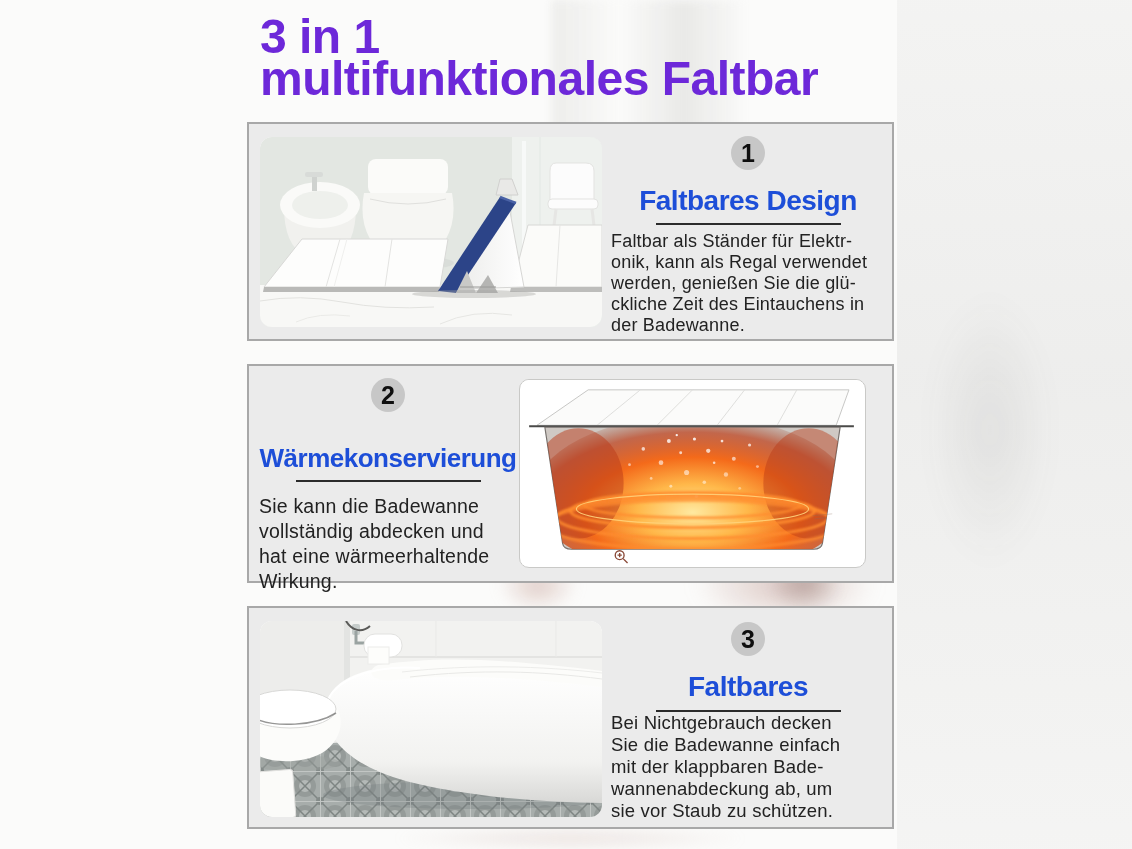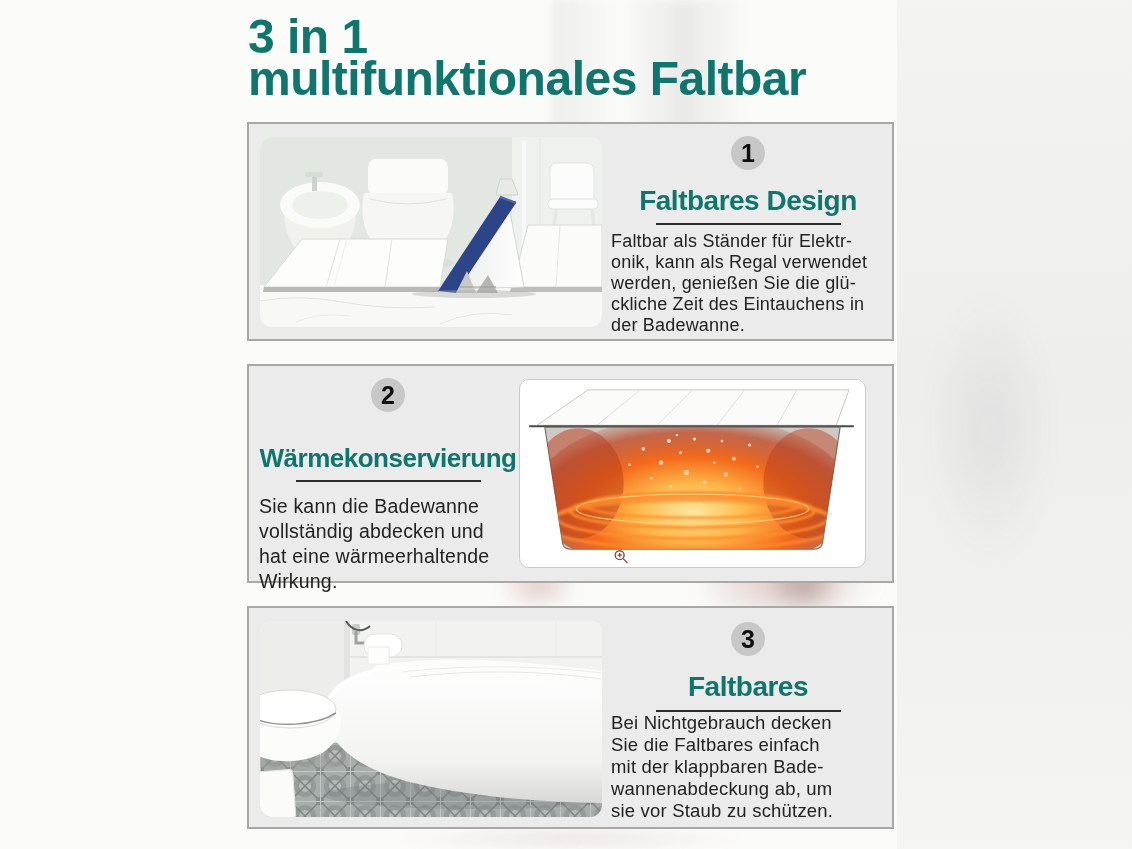--- a/index.html
+++ b/index.html
@@ -18,22 +18,22 @@
     background:radial-gradient(ellipse at center,rgba(203,168,158,.55),rgba(203,168,158,0) 70%);}
   .bg-hand-b{left:695px;top:545px;width:180px;height:80px;filter:blur(9px);
     background:radial-gradient(ellipse at center,rgba(188,148,140,.5),rgba(188,148,140,0) 72%);}
   .bg-hand-c{left:768px;top:552px;width:75px;height:62px;filter:blur(6px);
     background:radial-gradient(ellipse at center,rgba(128,94,87,.38),rgba(128,94,87,0) 70%);}
   .bg-bottom{left:400px;top:828px;width:340px;height:21px;filter:blur(6px);
     background:radial-gradient(ellipse at center,rgba(210,188,182,.4),rgba(210,188,182,0) 75%);}
   .bg-mid{left:925px;top:290px;width:130px;height:280px;filter:blur(10px);
     background:radial-gradient(ellipse at center,rgba(60,60,58,.07),rgba(60,60,58,0) 70%);}
 
-  .header{position:absolute;left:248px;top:16px;line-height:42px;
-    font-size:48px;font-weight:bold;letter-spacing:-0.5px;color:#0f766e;}
+  .header{position:absolute;left:260px;top:16px;line-height:42px;
+    font-size:48px;font-weight:bold;letter-spacing:-0.5px;color:#6d28d9;}
   .header div{white-space:nowrap;}
 
   .card{position:absolute;left:247px;width:647px;background:#ebebeb;
     border:2px solid #a8a8a8;}
   .card-1{top:122px;height:219px;}
   .card-2{top:364px;height:219px;}
   .card-3{top:606px;height:223px;}
 
   .photo{position:absolute;overflow:hidden;border-radius:12px;background:#fff;}
   .photo svg{display:block;}
@@ -43,21 +43,21 @@
     background:#ffffff;border:1.5px solid #c9c9c7;border-radius:10px;overflow:hidden;}
 
   .content{position:absolute;text-align:center;}
   .card-1 .content{left:360px;top:12px;width:278px;}
   .card-2 .content{left:4px;top:12px;width:270px;}
   .card-3 .content{left:360px;top:14px;width:278px;}
 
   .num-badge{width:34px;height:34px;border-radius:50%;background:#c7c7c7;
     margin:0 auto;display:flex;align-items:center;justify-content:center;
     font-size:25px;font-weight:bold;color:#0e0e0e;}
-  .card-title{margin-top:15px;font-size:28px;font-weight:bold;color:#0f766e;
+  .card-title{margin-top:15px;font-size:28px;font-weight:bold;color:#1d4ed8;
     letter-spacing:-0.5px;white-space:nowrap;}
   .card-2 .card-title{font-size:26px;margin-top:31px;}
   .divider{width:185px;border-top:2px solid #2b2b2b;margin:6px auto 6px;}
   .card-3 .divider{margin:7px auto 0;}
   .card-body{text-align:left;white-space:pre-line;color:#222;}
   .card-1 .card-body{font-size:18px;line-height:21px;letter-spacing:.2px;margin:2px 0 0 2px;}
   .card-2 .card-body{font-size:19.5px;line-height:25px;letter-spacing:.2px;margin:12px 0 0 6px;}
   .card-3 .card-body{font-size:18.5px;line-height:22px;letter-spacing:.2px;margin:0 0 0 2px;}
 </style>
 </head>
@@ -294,20 +294,20 @@
         </g>
       </svg>
     </div>
     <div class="content">
       <div class="num-badge">
         <span>3</span>
       </div>
       <div class="card-title">Faltbares</div>
       <div class="divider"></div>
       <div class="card-body">Bei Nichtgebrauch decken
-Sie die Faltbares einfach
+Sie die Badewanne einfach
 mit der klappbaren Bade-
 wannenabdeckung ab, um
 sie vor Staub zu schützen.</div>
     </div>
   </div>
 
 </div>
 
 </body></html>

